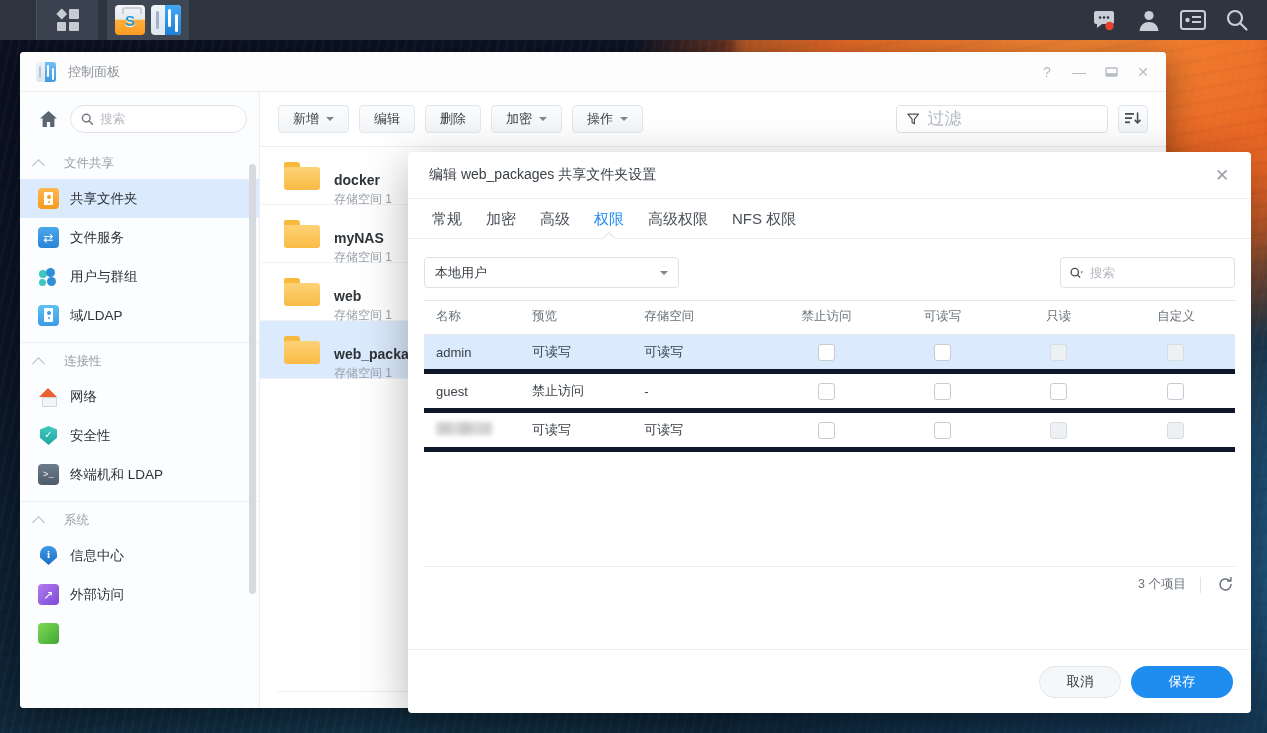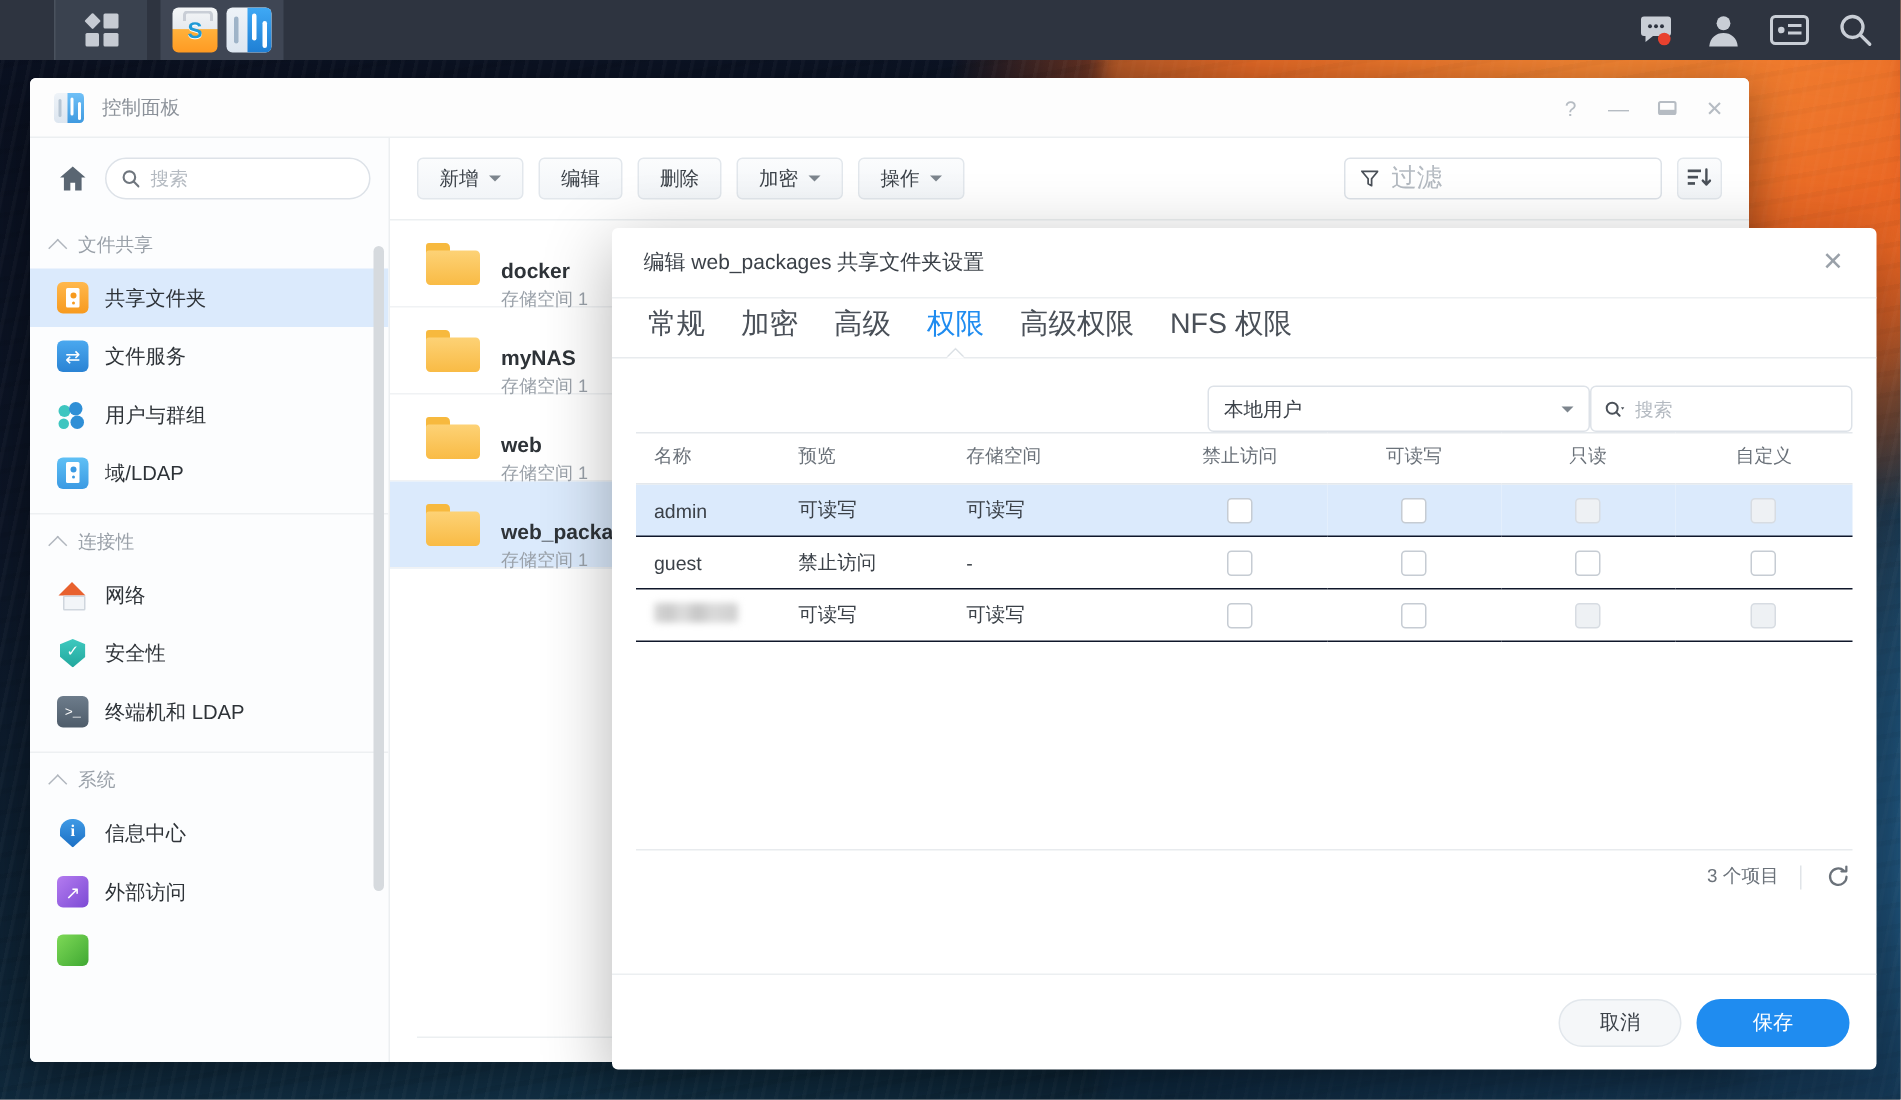--- a/index.html
+++ b/index.html
@@ -111,21 +111,21 @@
     position:relative; }
   #cp-sidebar-head { display:flex; align-items:center; gap:8px; padding:13px 12px 12px 14px; }
   .home-btn { width:28px; height:28px; border-radius:4px; display:flex; align-items:center; justify-content:center; }
   #cp-search-box { flex:1; height:28px; border:1px solid #dde2e8; border-radius:14px;
     display:flex; align-items:center; padding:0 10px; gap:7px; background:#fff; }
   #cp-search-input { border:none; outline:none; font-size:12.5px; color:#333; width:100%;
     font-family:"Liberation Sans",sans-serif; background:transparent; }
   #cp-search-input::placeholder { color:#b4bac1; }
 
   #cp-nav { position:absolute; top:53px; bottom:0; left:0; right:0; overflow:hidden; }
-  .nav-group-title { display:flex; align-items:center; gap:9px; padding:10px 14px 7px 14px;
+  .nav-group-title { display:flex; align-items:center; gap:21px; padding:10px 14px 7px 14px;
     font-size:12.5px; color:#9aa1a9; }
   .nav-caret { width:9px; height:9px; border-left:1.6px solid #b0b6bd; border-top:1.6px solid #b0b6bd;
     transform: rotate(45deg); margin-top:3px; }
   .nav-item { display:flex; align-items:center; gap:11px; padding:9px 14px 9px 18px;
     font-size:13.5px; color:#2e3338; cursor:pointer; }
   .nav-item.active { background:#dbeafc; }
   .nav-sep { height:1px; background:#edf0f2; margin:7px 0 0 0; }
   .ni { width:21px; height:21px; border-radius:4px; position:relative; flex:0 0 21px; }
   .ni-shared   { background:linear-gradient(180deg,#ffb84d 0%,#f79a1e 100%); }
   .ni-shared::after { content:""; position:absolute; left:6px; top:4px; width:9px; height:13px;
@@ -217,43 +217,43 @@
     background:#fff; border-radius:4px; box-shadow:0 12px 46px rgba(0,0,0,.30);
     z-index:40; display:flex; flex-direction:column; overflow:hidden;
   }
   #modal-head { height:47px; display:flex; align-items:center; padding:0 16px 0 21px;
     border-bottom:1px solid #edf0f2; }
   #modal-title { font-size:14px; color:#3b4148; flex:1; }
   #modal-close { width:26px; height:26px; display:flex; align-items:center; justify-content:center;
     color:#9aa1a9; font-size:17px; cursor:pointer; }
   #modal-tabs { height:40px; display:flex; align-items:flex-end; gap:4px; padding:0 14px;
     border-bottom:1px solid #e8ebee; position:relative; }
-  .mtab { padding:6px 10px 9px 10px; font-size:19px; color:#4a5058; cursor:pointer; position:relative; }
+  .mtab { padding:6px 10px 9px 10px; font-size:15px; color:#4a5058; cursor:pointer; position:relative; }
   .mtab.active { color:#1f8cf0; }
   .mtab.active::after { content:""; position:absolute; left:50%; bottom:-1px; transform:translateX(-50%);
     width:0;height:0;border-left:6px solid transparent;border-right:6px solid transparent;
     border-bottom:6px solid #fff; filter: drop-shadow(0 -1px 0 #cfd6dd); }
   #modal-content { flex:1; position:relative; padding:18px 16px 0 16px; }
-  #perm-controls { display:flex; align-items:center; justify-content:flex-end; }
+  #perm-controls { display:flex; align-items:center; justify-content:space-between; margin-bottom:12px; }
   #user-select { width:255px; height:31px; border:1px solid #dde2e8; border-radius:4px;
     background:#fff; display:flex; align-items:center; padding:0 10px; font-size:13px; color:#3b4148;
     justify-content:space-between; cursor:pointer; }
   #perm-search { width:175px; height:31px; border:1px solid #dde2e8; border-radius:4px;
     background:#fff; display:flex; align-items:center; padding:0 9px; gap:6px; }
   #perm-search-input { border:none; outline:none; width:100%; font-size:12.5px; color:#333;
     background:transparent; font-family:"Liberation Sans",sans-serif; }
   #perm-search-input::placeholder { color:#b4bac1; }
 
   #perm-table { width:100%; border-collapse:collapse; table-layout:fixed; }
   #perm-table th { font-size:12.5px; font-weight:normal; color:#6b727a; text-align:left;
     padding:7px 0 9px 12px; border-bottom:1px solid #e4e8ec; border-top:1px solid #e4e8ec;
     background:#fff; }
   #perm-table th.c { text-align:center; padding-left:0; }
   #perm-table td { font-size:13px; color:#3b4148; padding:8px 0 8px 12px;
-    border-bottom:1px solid #0f172a; }
+    border-bottom:5px solid #0f172a; }
   #perm-table td.c { text-align:center; padding-left:0; }
   #perm-table tr.selected td { background:#dbeafc; }
   .perm-rw  { color:#e08a2e; }
   .perm-no  { color:#d9534f; }
   .cb { width:17px; height:17px; border:1px solid #c6ccd3; border-radius:3px; background:#fff;
     display:inline-block; vertical-align:middle; cursor:pointer; }
   .cb.dim { background:#eef1f4; border-color:#d7dce2; }
   .blurred-name { display:inline-block; width:56px; height:13px; border-radius:2px;
     background:linear-gradient(90deg,#d7d7d7 0%,#c9c9c9 18%,#dedede 34%,#c5c5c5 52%,#dadada 70%,#cfcfcf 100%);
     filter: blur(2.4px); }

